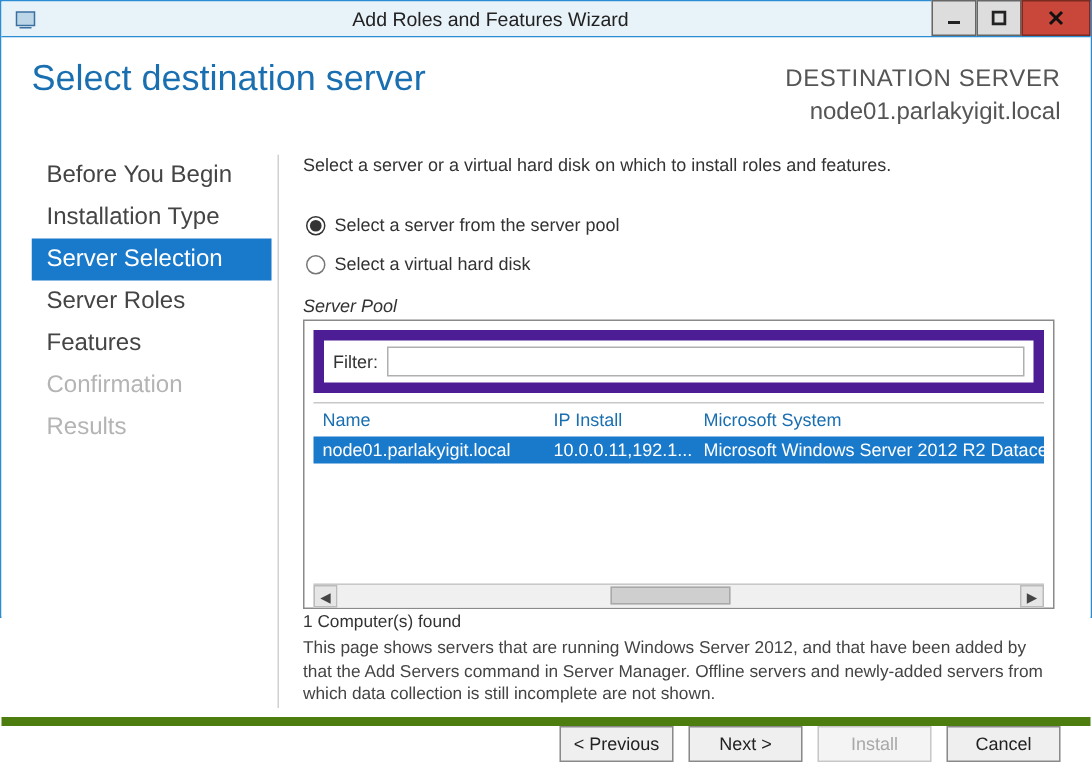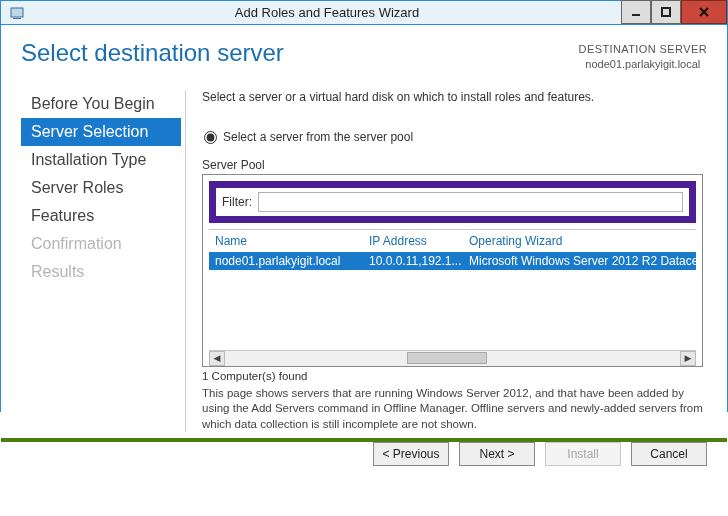--- a/index.html
+++ b/index.html
@@ -21,57 +21,57 @@
   .titlebar .title { flex: 1; text-align: center; font-size: 13px; color: #222; }
   .winbtns { display: flex; height: 100%; }
   .winbtn { width: 30px; height: 24px; display: flex; align-items: center; justify-content: center; border: 1px solid #666; margin-top: -1px; }
   .winbtn.min { background: #ddd; }
   .winbtn.max { background: #ddd; }
   .winbtn.close { background: #c9473a; color: #fff; border-color: #7a2a1f; width: 46px; }
   .winbtn svg { display: block; }
   .body { flex: 1; display: flex; flex-direction: column; background: #fff; padding: 14px 20px 6px 20px; }
   .headrow { display: flex; justify-content: space-between; align-items: flex-start; }
   .pagetitle { font-size: 24px; font-weight: 300; color: #1a6fb0; }
-  .servinfo { text-align: center; font-size: 11px; color: #555; line-height: 1.35; padding-top: 3px;}
+  .servinfo { text-align: right; font-size: 16px; color: #555; line-height: 1.35; padding-top: 3px;}
   .servinfo .lbl { letter-spacing: 0.4px; color: #555; }
   .servinfo .val { color: #555; }
   .main { flex: 1; display: flex; margin-top: 18px; overflow: hidden; }
   .side { width: 165px; border-right: 1px solid #d0d0d0; padding-right: 4px; }
   .side-item {
     font-size: 16px; padding: 5px 10px; color: #444; cursor: pointer;
   }
   .side-item.dim { color: #b4b4b4; }
   .side-item.sel { background: #1979ca; color: #fff; }
   .content { flex: 1; padding: 0 4px 0 16px; display: flex; flex-direction: column; font-size: 12px; color: #333; overflow: hidden;}
   .intro { margin-bottom: 10px; }
   .radios { margin: 4px 0 4px 2px; }
   .radio { display: flex; align-items: flex-end; gap: 6px; margin-bottom: 4px; margin-top: 12px; }
   .radio input { accent-color: #333; }
-  .poolLbl { margin-top: 6px; margin-bottom: 2px; }
+  .poolLbl { margin-top: 6px; margin-bottom: 2px; font-style: italic; }
   .poolbox {
     border: 1px solid #8a8a8a; padding: 6px 6px 0 6px; background: #fff;
     display: flex; flex-direction: column;
   }
   .filterrow { display: flex; align-items: center; gap: 6px; border: 7px solid #4c1d95; padding: 4px 6px; margin-bottom: 6px; }
   .filterrow input { flex: 1; border: 1px solid #b0b0b0; height: 20px; font-size: 12px; padding: 0 4px; }
   .tablewrap { border-top: 1px solid #c8c8c8; }
   .thead, .trow { display: flex; font-size: 12px; }
   .thead { color: #1a6fb0; padding: 4px 0; }
   .col-name { width: 160px; padding-left: 6px; }
   .col-ip   { width: 100px; }
   .col-os   { flex: 1; white-space: nowrap; overflow: hidden; }
   .trow { background: #1979ca; color: #fff; padding: 2px 0; }
   .blank { height: 80px; }
   .hscroll { display: flex; height: 16px; border-top: 1px solid #c8c8c8; background: #f0f0f0; }
   .hscroll .arrow { width: 16px; background: #e6e6e6; border: 1px solid #bbb; display:flex; align-items:center; justify-content:center; font-size:9px; color:#444;}
   .hscroll .track { flex: 1; position: relative; background: #f0f0f0; }
   .hscroll .thumb { position: absolute; left: 40%; top: 1px; height: 12px; width: 80px; background: #cfcfcf; border: 1px solid #a9a9a9; }
   .found { font-size: 11.5px; margin: 3px 0 4px 0; }
   .desc { font-size: 11.5px; color: #444; line-height: 1.35; }
-  .footer { height: 52px; border-top: 4px solid #4d7c0f; display: flex; align-items: center; justify-content: flex-end; gap: 10px; padding: 0 20px; background: #fff;}
+  .footer { height: 52px; border-top: 6px solid #4d7c0f; display: flex; align-items: center; justify-content: flex-end; gap: 10px; padding: 0 20px; background: #fff;}
   .btn { min-width: 76px; height: 24px; border: 1px solid #8a8a8a; background: #efefef; font-size: 12px; color: #222; cursor: pointer; }
   .btn:disabled, .btn.disabled { color: #a8a8a8; border-color: #c8c8c8; background: #f4f4f4; cursor: default;}
 </style>
 </head>
 <body>
 
 <div class="window">
   <div class="titlebar">
     <div class="icon-slot">
       <svg width="16" height="16" viewBox="0 0 16 16">
@@ -105,70 +105,74 @@
       <div class="pagetitle">Select destination server</div>
       <div class="servinfo">
         <div class="lbl">DESTINATION SERVER</div>
         <div class="val">node01.parlakyigit.local</div>
       </div>
     </div>
 
     <div class="main">
       <div class="side">
         <div class="side-item">Before You Begin</div>
+        <div class="side-item">Installation Type</div>
         <div class="side-item sel">Server Selection</div>
-        <div class="side-item">Installation Type</div>
         <div class="side-item">Server Roles</div>
         <div class="side-item">Features</div>
         <div class="side-item dim">Confirmation</div>
         <div class="side-item dim">Results</div>
       </div>
 
       <div class="content">
         <div class="intro">Select a server or a virtual hard disk on which to install roles and features.</div>
 
         <div class="radios">
           <label class="radio">
             <input type="radio" name="src" checked="" style="">
             <span>Select a server from the server pool</span>
           </label>
+          <label class="radio">
+            <input type="radio" name="src" style="">
+            <span>Select a virtual hard disk</span>
+          </label>
         </div>
 
         <div class="poolLbl">Server Pool</div>
 
         <div class="poolbox">
           <div class="filterrow">
             <span>Filter:</span>
             <input type="text" value="" style="">
           </div>
 
           <div class="tablewrap">
             <div class="thead">
               <div class="col-name">Name</div>
-              <div class="col-ip">IP Address</div>
-              <div class="col-os">Operating Wizard</div>
+              <div class="col-ip">IP Install</div>
+              <div class="col-os">Microsoft System</div>
             </div>
             <div class="trow">
               <div class="col-name">node01.parlakyigit.local</div>
               <div class="col-ip">10.0.0.11,192.1...</div>
               <div class="col-os">Microsoft Windows Server 2012 R2 Datacenter Evaluatio</div>
             </div>
             <div class="blank"></div>
             <div class="hscroll">
               <div class="arrow">◀</div>
               <div class="track">
                   <div class="thumb"></div>
                 </div>
               <div class="arrow">▶</div>
             </div>
           </div>
         </div>
 
         <div class="found">1 Computer(s) found</div>
-        <div class="desc">This page shows servers that are running Windows Server 2012, and that have been added by using the Add Servers command in Offline Manager. Offline servers and newly-added servers from which data collection is still incomplete are not shown.</div>
+        <div class="desc">This page shows servers that are running Windows Server 2012, and that have been added by that the Add Servers command in Server Manager. Offline servers and newly-added servers from which data collection is still incomplete are not shown.</div>
       </div>
     </div>
   </div>
 
   <div class="footer">
     <button class="btn">&lt; Previous</button>
     <button class="btn">Next &gt;</button>
     <button class="btn disabled" disabled="">Install</button>
     <button class="btn">Cancel</button>
   </div>

